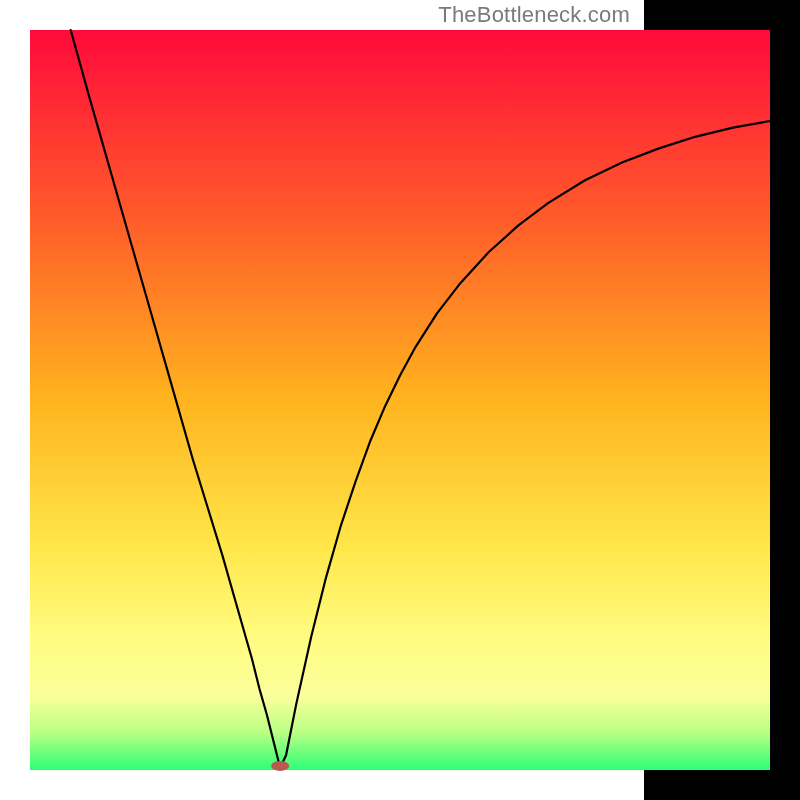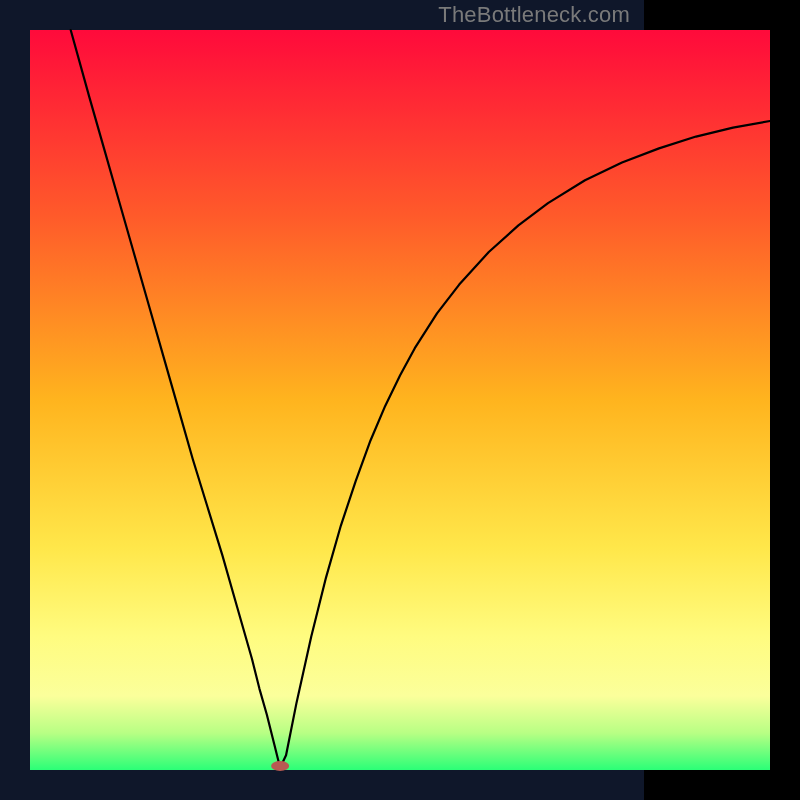--- a/index.html
+++ b/index.html
@@ -8,21 +8,21 @@
     width: 800px;
     height: 800px;
     background: #000;
     overflow: hidden;
     font-family: Arial, Helvetica, sans-serif;
   }
   .frame {
     position: relative;
     width: 644px;
     height: 800px;
-    background: #0f172a;
+    background: #ffffff;
   }
   .watermark {
     position: absolute;
     top: 2px;
     right: 14px;
     color: #7a7a7a;
     font-size: 22px;
     font-weight: 500;
     letter-spacing: 0.2px;
   }

